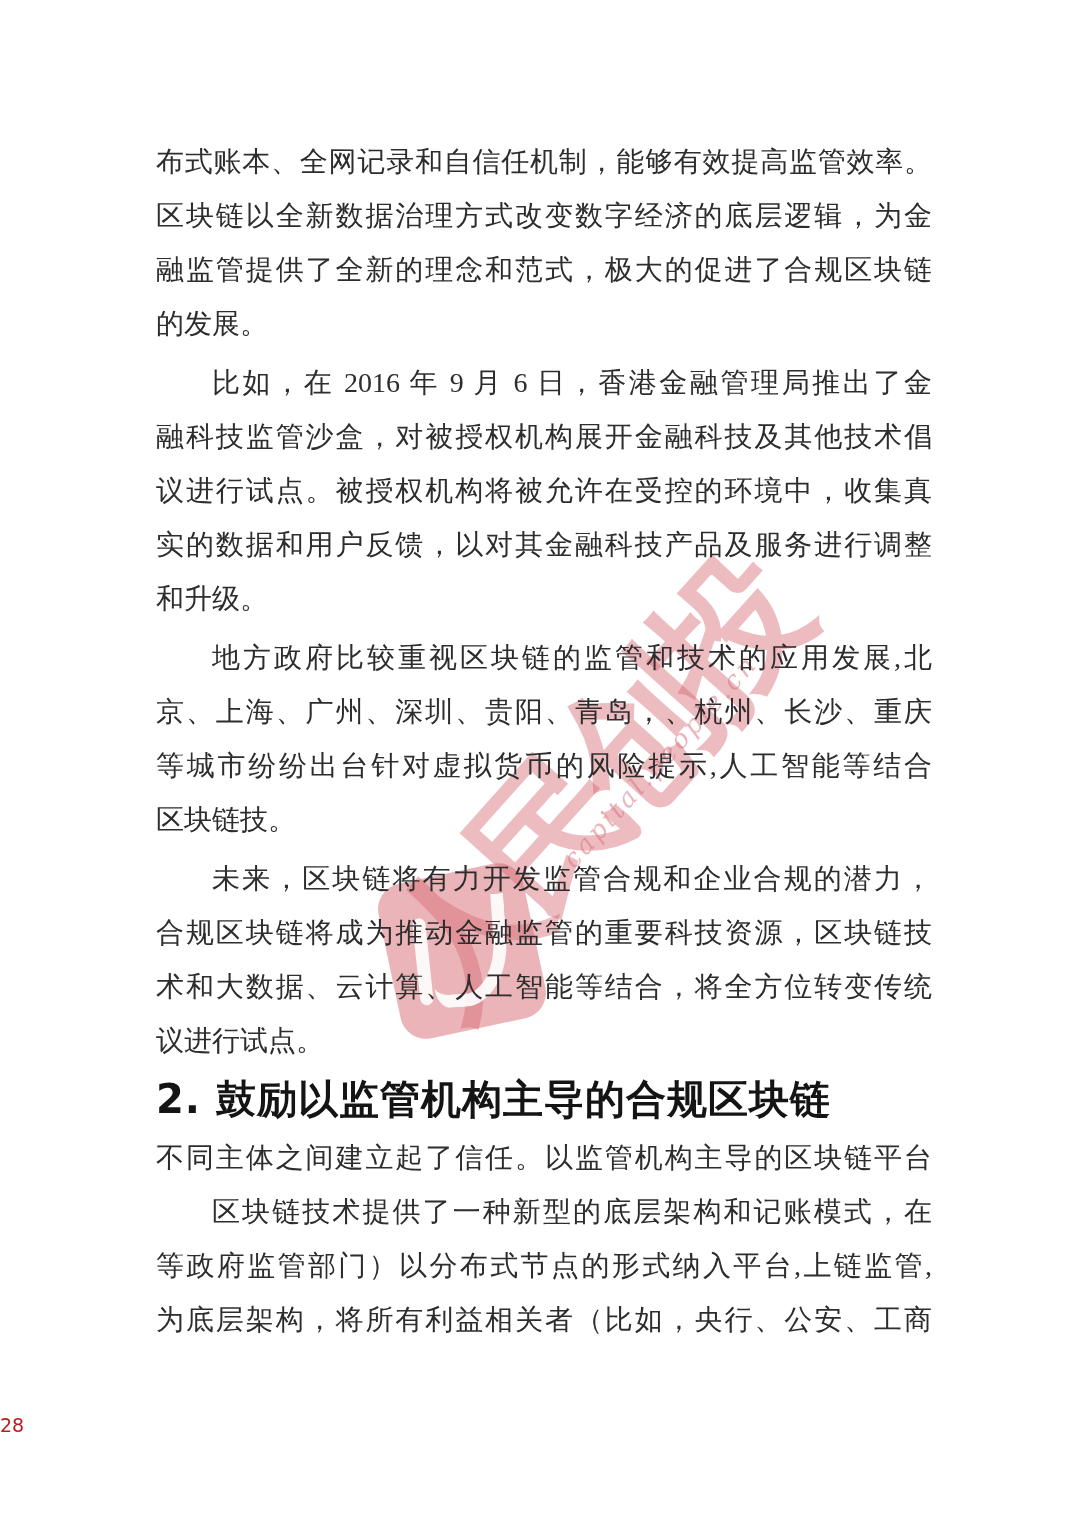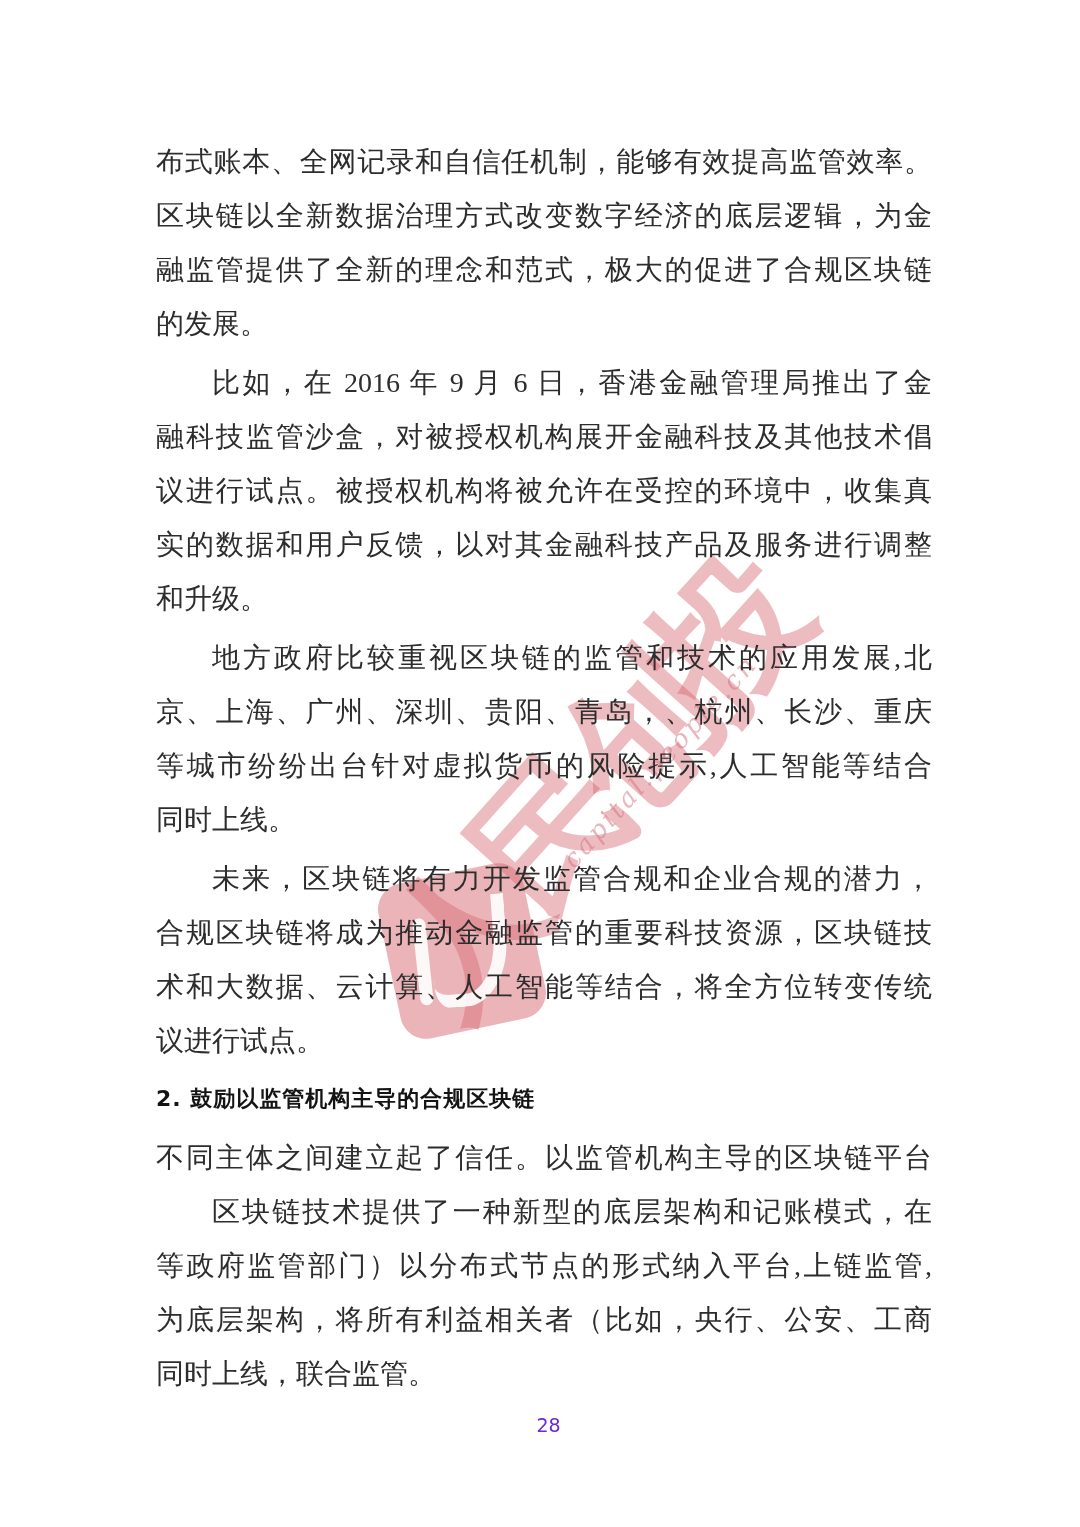--- a/index.html
+++ b/index.html
@@ -88,35 +88,33 @@
     text-align-last: justify;
     word-break: break-all;
     overflow: hidden;
   }
   .line.end { text-align-last: left; }
   .line.indent { padding-left: 56px; }
   .heading {
     margin: 4px 0 0;
     font-family: "DejaVu Sans", "Liberation Sans", sans-serif;
     font-weight: bold;
-    font-size: 22px;
+    font-size: 40px;
     line-height: 54px;
     letter-spacing: 1px;
     color: #141414;
   }
   .page-num {
     position: absolute;
     left: 0; right: 0;
     top: 1414px;
-    text-align: center;
     font-family: "DejaVu Sans", "Liberation Sans", sans-serif;
     font-size: 19px;
-    color: #6d28d9;
+    color: #b91c1c;
     z-index: 1;
-    margin-left: 17px;
   }
 </style>
 </head>
 <body>
 
 <div class="page">
 
   <div class="watermark">
     <div class="wm-cal">人民创投</div>
     <div class="wm-url">capital.people.cn</div>
@@ -137,37 +135,36 @@
       <div class="line">融科技监管沙盒，对被授权机构展开金融科技及其他技术倡</div>
       <div class="line">议进行试点。被授权机构将被允许在受控的环境中，收集真</div>
       <div class="line">实的数据和用户反馈，以对其金融科技产品及服务进行调整</div>
       <div class="line end">和升级。</div>
     </div>
 
     <div class="para">
       <div class="line indent">地方政府比较重视区块链的监管和技术的应用发展,北</div>
       <div class="line">京、上海、广州、深圳、贵阳、青岛，、杭州、长沙、重庆</div>
       <div class="line">等城市纷纷出台针对虚拟货币的风险提示,人工智能等结合</div>
-      <div class="line end">同时上线。</div>
+      <div class="line end">区块链技。</div>
     </div>
 
     <div class="para">
       <div class="line indent">未来，区块链将有力开发监管合规和企业合规的潜力，</div>
       <div class="line">合规区块链将成为推动金融监管的重要科技资源，区块链技</div>
       <div class="line">术和大数据、云计算、人工智能等结合，将全方位转变传统</div>
       <div class="line end">议进行试点。</div>
     </div>
 
     <h2 class="heading">2. 鼓励以监管机构主导的合规区块链</h2>
 
     <div class="para">
       <div class="line">不同主体之间建立起了信任。以监管机构主导的区块链平台</div>
       <div class="line indent">区块链技术提供了一种新型的底层架构和记账模式，在</div>
       <div class="line">等政府监管部门）以分布式节点的形式纳入平台,上链监管,</div>
       <div class="line">为底层架构，将所有利益相关者（比如，央行、公安、工商</div>
-      <div class="line end">同时上线，联合监管。</div>
     </div>
 
   </div>
 
   <div class="page-num">28</div>
 
 </div>
 
 </body></html>

